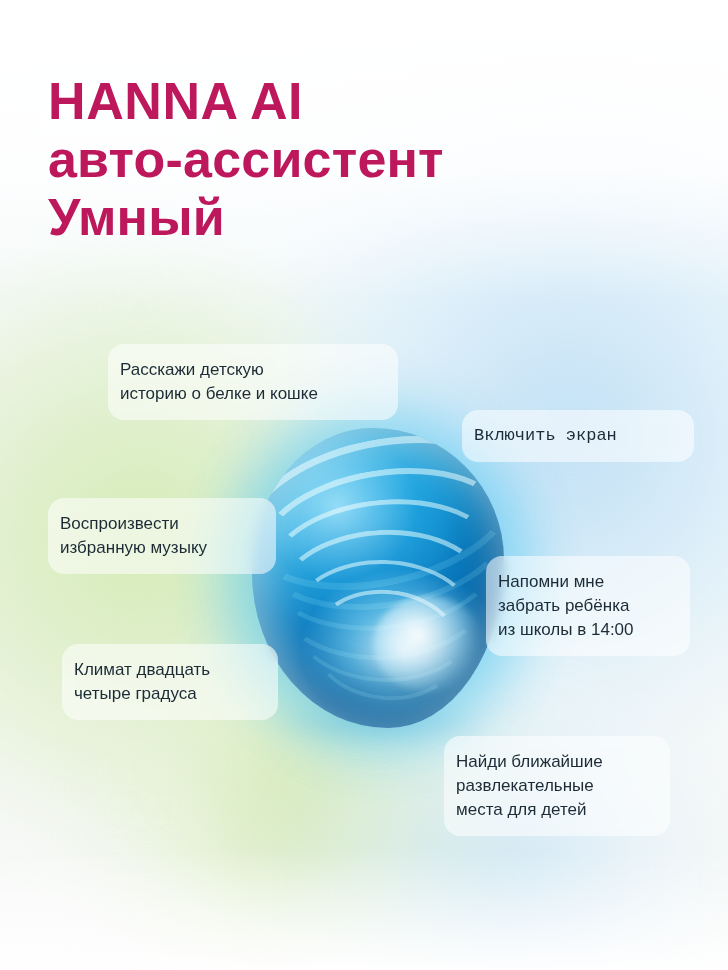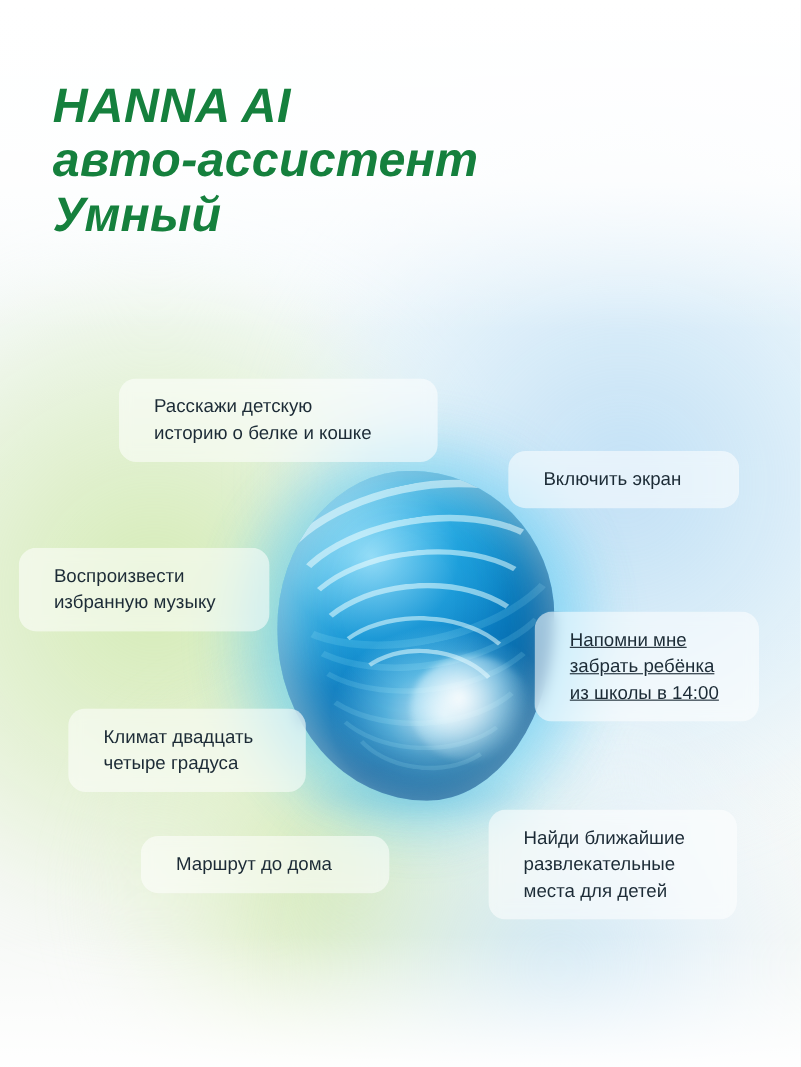--- a/index.html
+++ b/index.html
@@ -82,27 +82,26 @@
   }
 
   
   .title-block {
     position: absolute;
     left: 48px;
     top: 72px;
     z-index: 6;
   }
   .title-line {
-    color: #15803d;
+    color: #be185d;
     font-weight: 700;
-    font-size: 44px;
+    font-size: 52px;
     line-height: 1.12;
     letter-spacing: 0.2px;
     white-space: nowrap;
-    font-style: italic;
   }
   .title-line.brand {
     letter-spacing: 0.6px;
   }
 
   
   .orb-wrap {
     position: absolute;
     left: 252px;
     top: 428px;
@@ -173,34 +172,34 @@
     background: radial-gradient(ellipse at 50% 50%, rgba(60,150,200,0.28) 0%, rgba(120,190,220,0.12) 55%, rgba(255,255,255,0) 80%);
     filter: blur(9px);
   }
 
   
   .chip {
     position: absolute;
     z-index: 5;
     background: rgba(255,255,255,0.55);
     border-radius: 16px;
-    padding: 14px 32px;
+    padding: 14px 12px;
     color: #1c2b36;
     font-size: 17px;
     line-height: 1.42;
     backdrop-filter: blur(6px);
     -webkit-backdrop-filter: blur(6px);
     box-sizing: border-box;
   }
   .chip span { display: block; white-space: pre-line; }
 
   .chip-story    { left: 108px; top: 344px;  width: 290px; }
-  .chip-screen   { left: 462px; top: 410px;  width: 210px; }
-  .chip-music    { left: 17px;  top: 498px;  width: 228px; }
-  .chip-remind   { left: 486px; top: 556px;  width: 204px; text-decoration: underline; }
+  .chip-screen   { left: 462px; top: 410px;  width: 232px; font-family: Liberation Mono, monospace; }
+  .chip-music    { left: 48px;  top: 498px;  width: 228px; }
+  .chip-remind   { left: 486px; top: 556px;  width: 204px; }
   .chip-climate  { left: 62px;  top: 644px;  width: 216px; }
   .chip-route    { left: 128px; top: 760px;  width: 226px; }
   .chip-places   { left: 444px; top: 736px;  width: 226px; }
 </style>
 </head>
 <body>
 
 <div class="poster">
 
   <div class="bg-base"></div>
@@ -245,22 +244,19 @@
   </div>
   <div class="chip chip-remind">
     <span>Напомни мне
 забрать ребёнка
 из школы в 14:00</span>
   </div>
   <div class="chip chip-climate">
     <span>Климат двадцать
 четыре градуса</span>
   </div>
-  <div class="chip chip-route">
-    <span>Маршрут до дома</span>
-  </div>
   <div class="chip chip-places">
     <span>Найди ближайшие
 развлекательные
 места для детей</span>
   </div>
 
 </div>
 
 </body></html>

